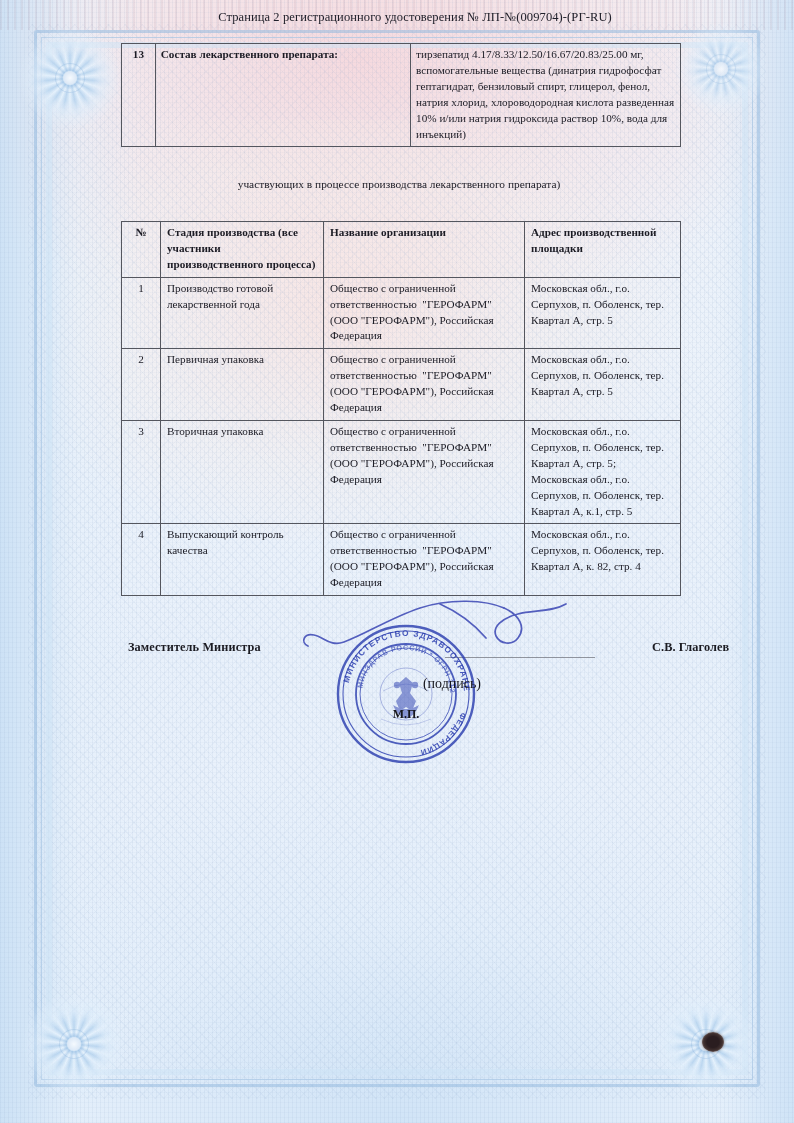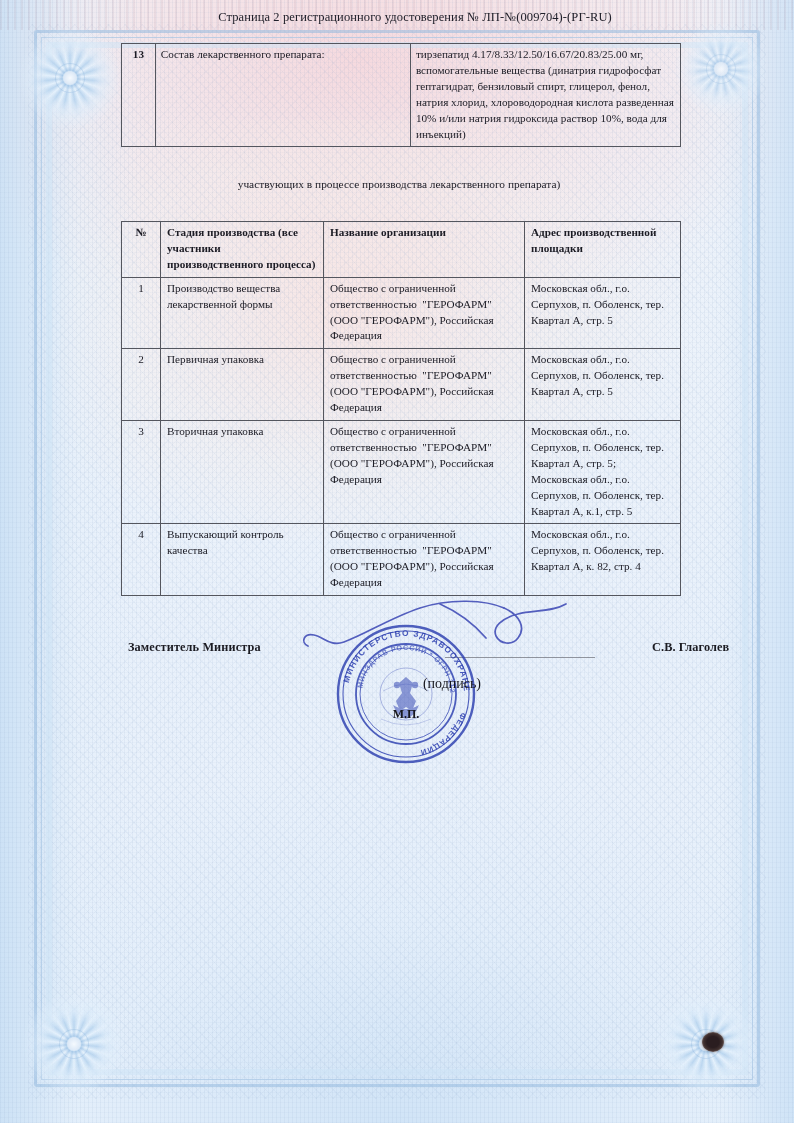--- a/index.html
+++ b/index.html
@@ -158,21 +158,21 @@
     color:#1b1b24;
   }
   .tbl td{
     border:1px solid #54565e;
     vertical-align:top;
     padding:3px 5px 4px 5px;
     background:transparent;
   }
   .tbl-top{left:121px;top:43px;width:560px;}
   .c-num{width:24px;text-align:center;font-weight:bold;}
-  .c-lbl{width:262px;font-weight:normal;}
+  .c-lbl{width:262px;font-weight:bold;}
   .c-val{width:270px;}
   .center{text-align:center;}
 
   .intro{
     position:absolute;left:118px;top:176px;width:562px;
     text-align:center;
     font-size:11.4px;
     line-height:1.48;
     color:#1b1b24;
   }
@@ -287,21 +287,21 @@
     <table class="tbl tbl-main">
       <tbody>
         <tr>
           <td class="m-num th">№</td>
           <td class="m-stage th">Стадия производства (все участники производственного процесса)</td>
           <td class="m-org th">Название организации</td>
           <td class="m-addr th">Адрес производственной площадки</td>
         </tr>
         <tr>
           <td class="m-num">1</td>
-          <td class="m-stage">Производство вещества лекарственной формы</td>
+          <td class="m-stage">Производство готовой лекарственной года</td>
           <td class="m-org">Общество с ограниченной ответственностью &nbsp;"ГЕРОФАРМ" (ООО "ГЕРОФАРМ"), Российская Федерация</td>
           <td class="m-addr">Московская обл., г.о. Серпухов, п. Оболенск, тер. Квартал А, стр. 5</td>
         </tr>
         <tr>
           <td class="m-num">2</td>
           <td class="m-stage">Первичная упаковка</td>
           <td class="m-org">Общество с ограниченной ответственностью &nbsp;"ГЕРОФАРМ" (ООО "ГЕРОФАРМ"), Российская Федерация</td>
           <td class="m-addr">Московская обл., г.о. Серпухов, п. Оболенск, тер. Квартал А, стр. 5</td>
         </tr>
         <tr>

